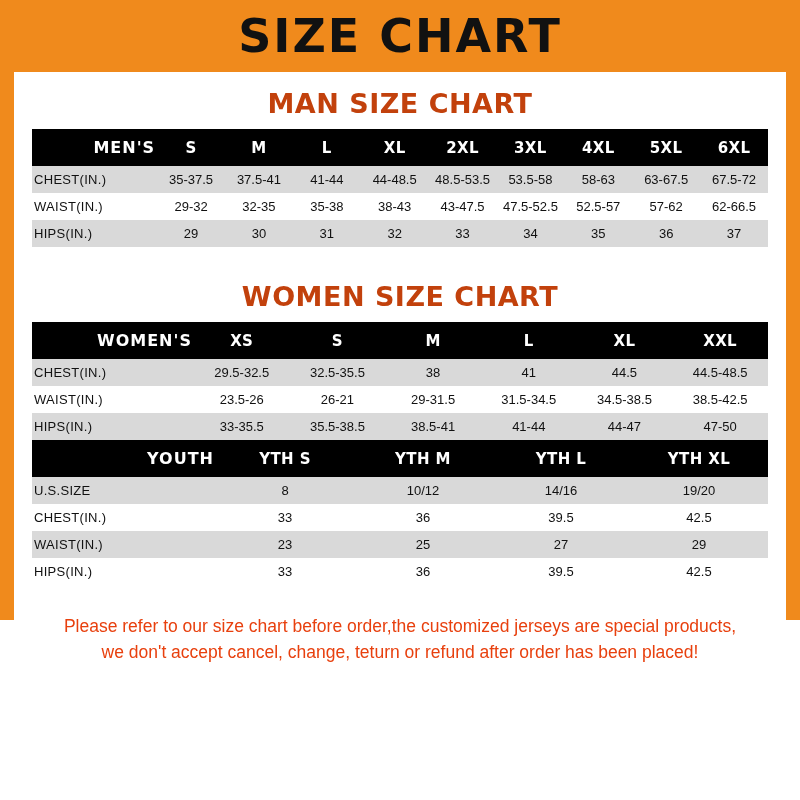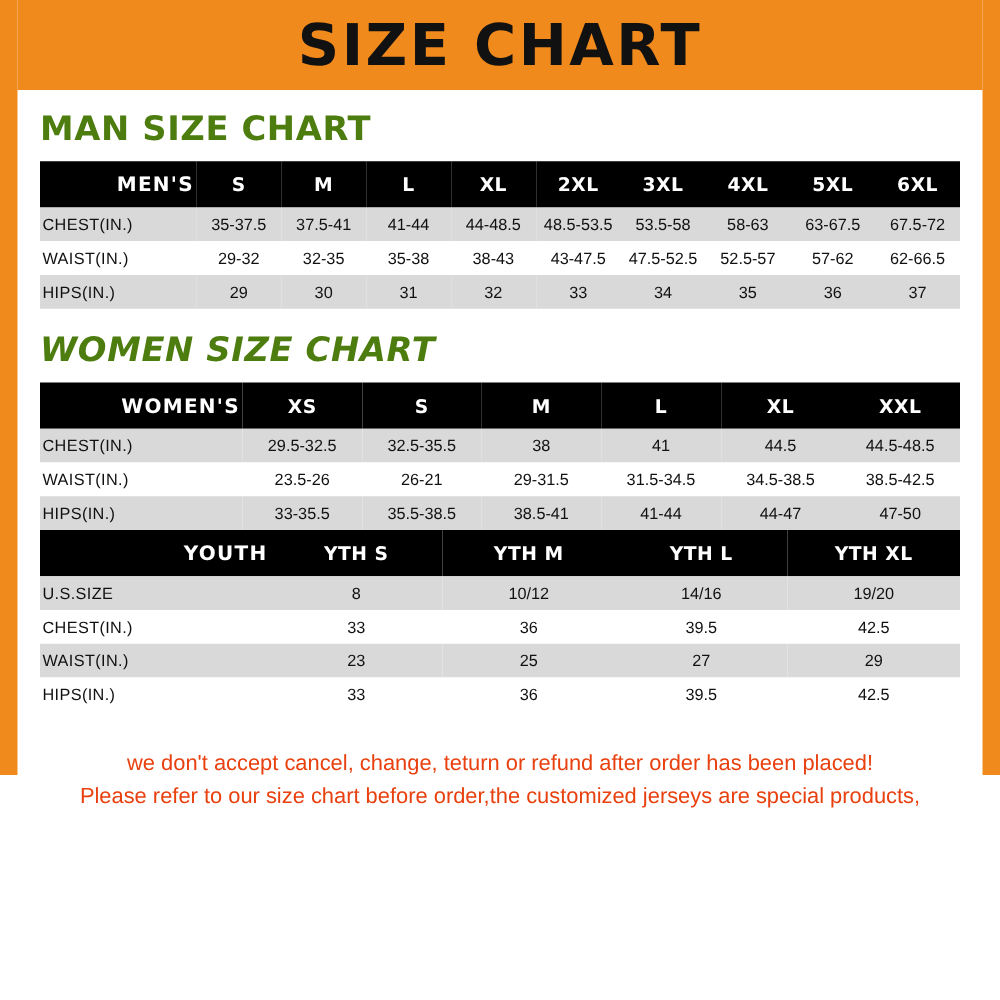--- a/index.html
+++ b/index.html
@@ -34,28 +34,29 @@
     font-weight: bold;
     font-size: 46px;
     letter-spacing: 2px;
     color: #111111;
     line-height: 1;
   }
   .content {
     padding: 0 18px;
   }
   .section-title {
+    text-align: center;
     font-family: "DejaVu Sans", sans-serif;
     font-weight: bold;
     font-size: 27px;
     letter-spacing: 0.5px;
-    color: #4d7c0f;
+    color: #c2410c;
   }
   .t-man { margin-top: 16px; margin-bottom: 10px; }
-  .t-women { margin-top: 18px; margin-bottom: 10px; font-style: italic; }
+  .t-women { margin-top: 34px; margin-bottom: 10px; }
   .t-youth { margin-top: 22px; margin-bottom: 10px; }
 
   table.size-table {
     width: 100%;
     border-collapse: collapse;
     table-layout: fixed;
   }
   table.size-table th,
   table.size-table td {
     text-align: center;
@@ -284,18 +285,18 @@
           <td class="rowlabel">HIPS(IN.)</td>
           <td>33</td>
           <td>36</td>
           <td>39.5</td>
           <td>42.5</td>
         </tr>
       </tbody>
     </table>
 
     <div class="footer">
+      <div class="footer-line">Please refer to our size chart before order,the customized jerseys are special products,</div>
       <div class="footer-line">we don't accept cancel, change, teturn or refund after order has been placed!</div>
-      <div class="footer-line">Please refer to our size chart before order,the customized jerseys are special products,</div>
     </div>
 
   </div>
 </div>
 
 </body></html>

